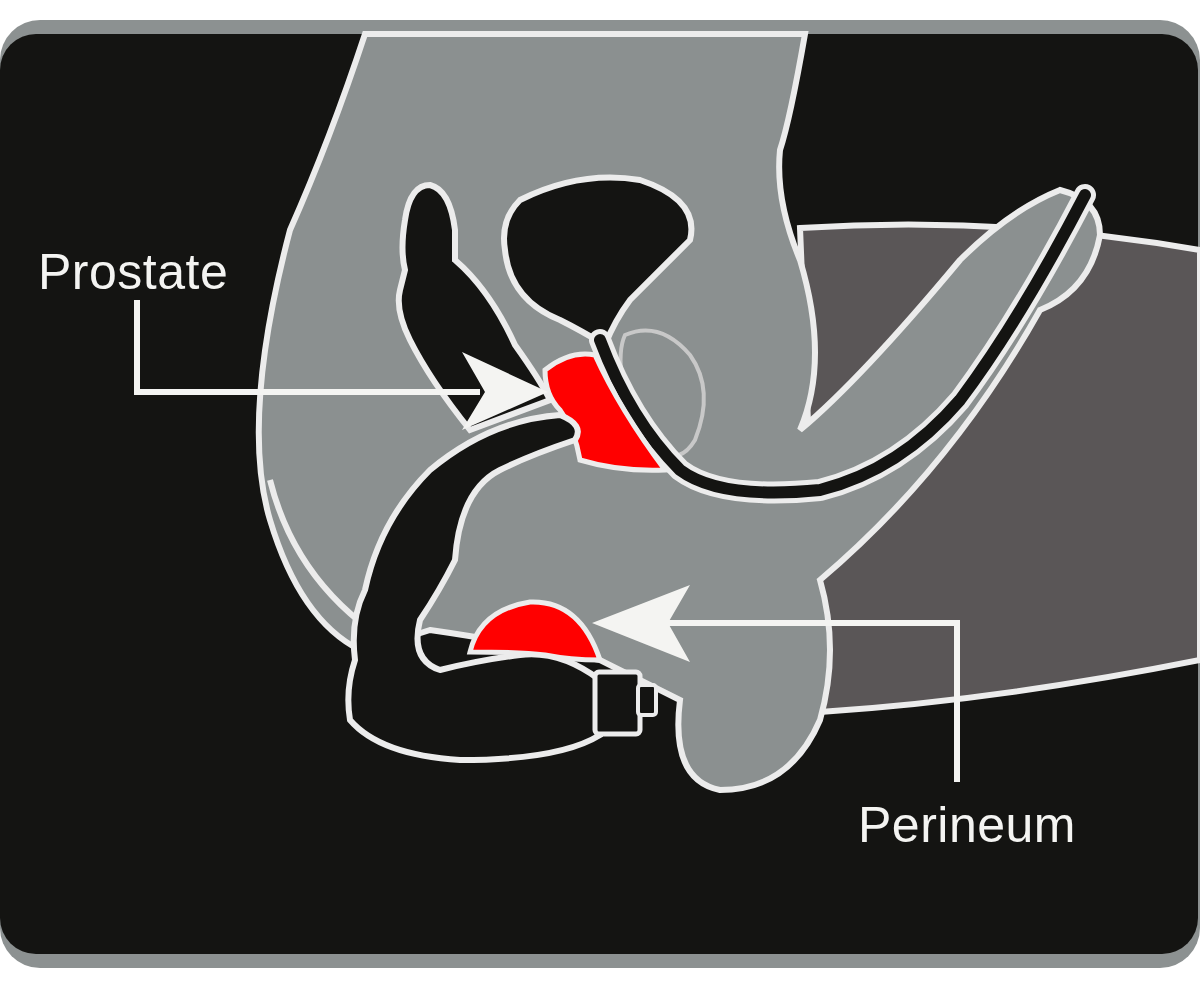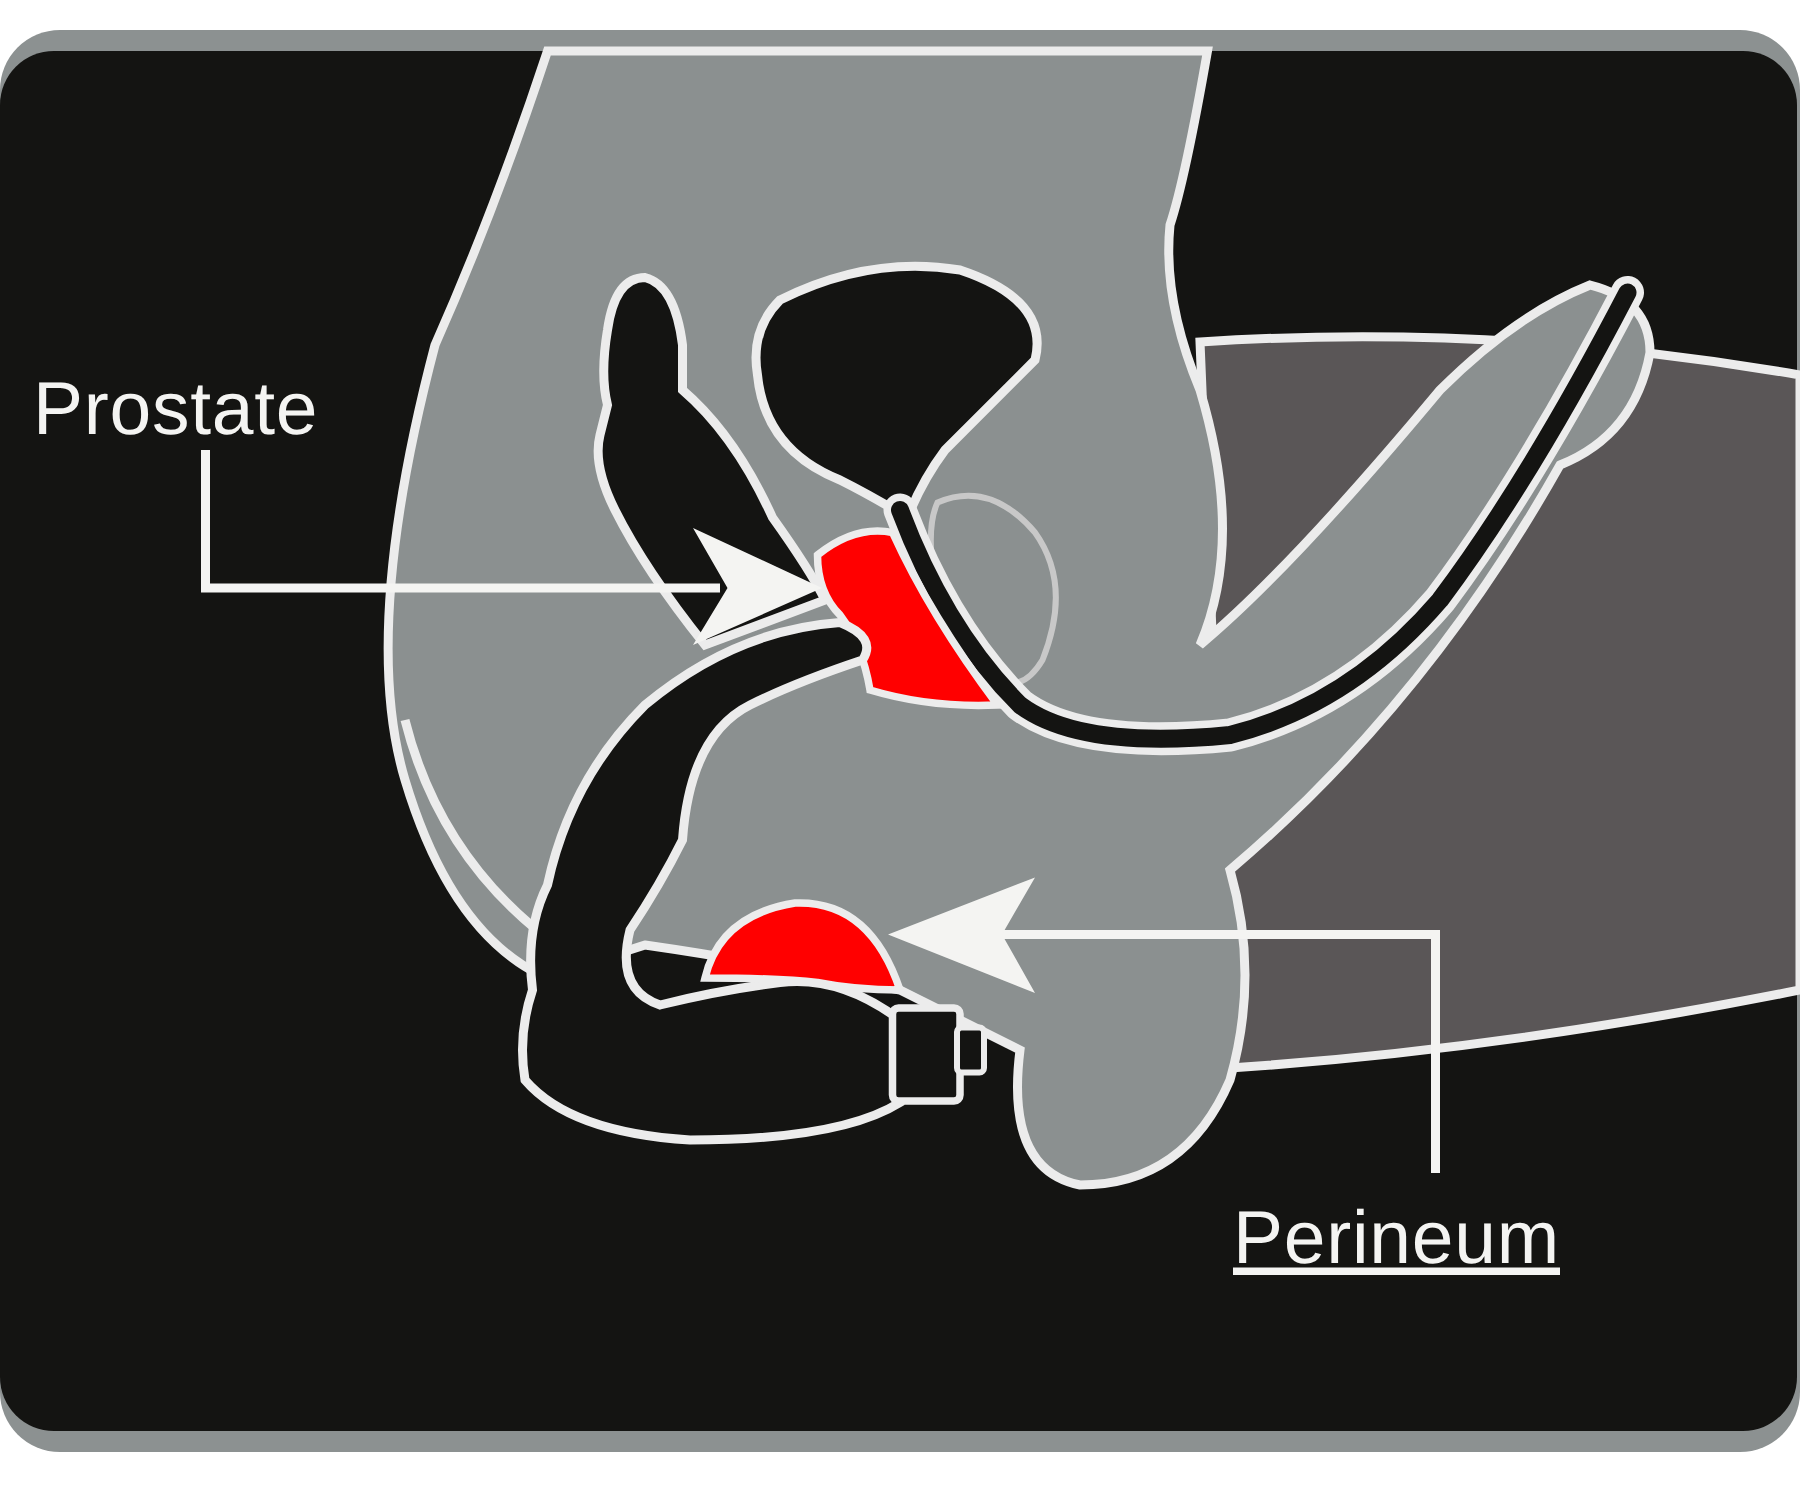--- a/index.html
+++ b/index.html
@@ -2,22 +2,22 @@
 <html><head>
 <meta charset="utf-8">
 <style>
   html, body { margin: 0; padding: 0; background: #ffffff; }
   body { width: 1200px; height: 1000px; overflow: hidden; position: relative; font-family: "Liberation Sans", sans-serif; }
   #diagram { position: absolute; left: 0; top: 0; width: 1200px; height: 1000px; }
   .label {
     position: absolute; color: #f4f4f2; font-family: "Liberation Sans", sans-serif;
     font-size: 50px; line-height: 1; letter-spacing: 0.5px; white-space: nowrap;
   }
-  #label-prostate { left: 22px; top: 247px; text-align: center; }
-  #label-perineum { left: 822px; top: 800px; text-decoration: underline; }
+  #label-prostate { left: 38px; top: 247px; text-align: center; }
+  #label-perineum { left: 858px; top: 800px; }
 </style>
 </head>
 <body>
 
 <svg id="diagram" viewBox="0 0 1200 1000" xmlns="http://www.w3.org/2000/svg">
 
   <rect x="0" y="20" width="1200" height="948" rx="40" fill="#8c9191"></rect>
   <rect x="0" y="34" width="1198" height="920" rx="36" fill="#141412"></rect>
 
   <path d="M800 228 Q1000 215 1200 250 L1200 660 Q1000 700 820 712 L800 228 Z" fill="#5a5657" stroke="#ececec" stroke-width="6"></path>

